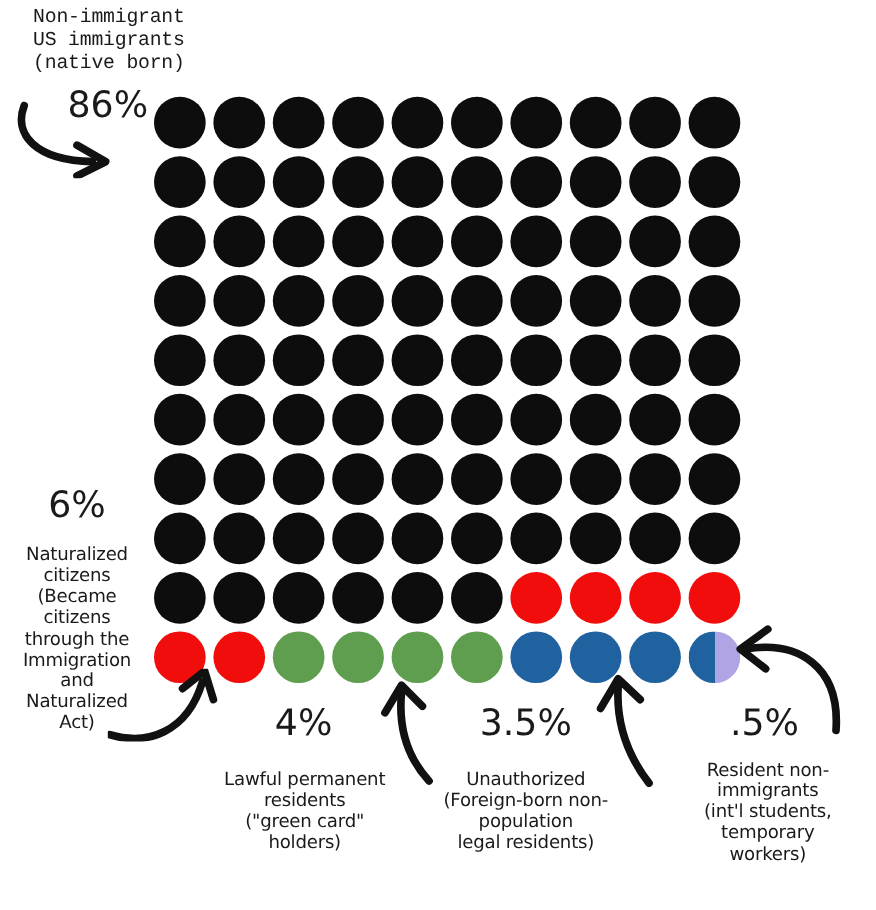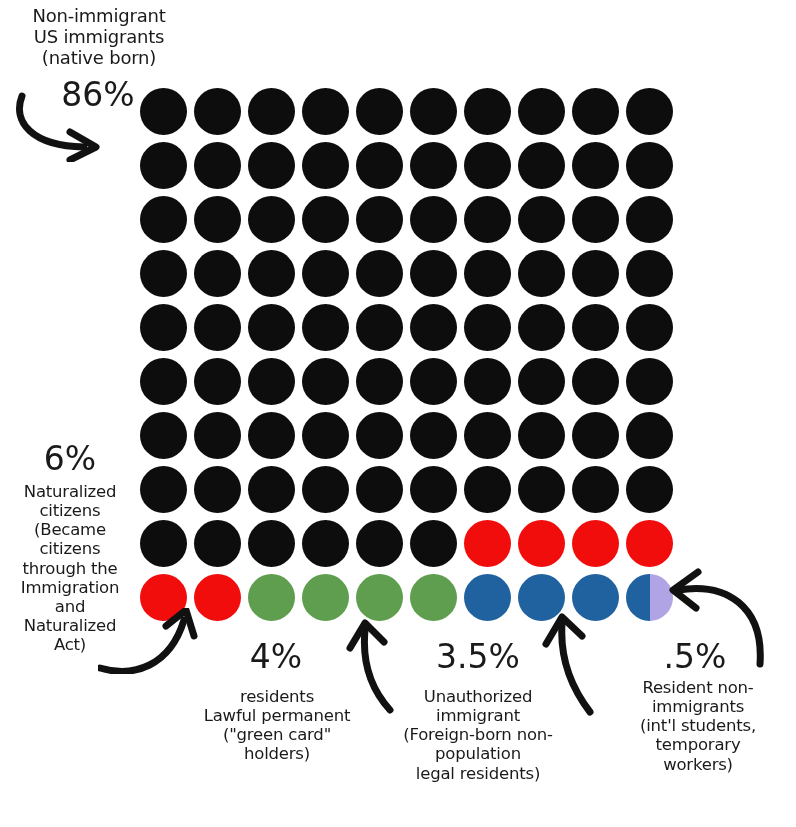--- a/index.html
+++ b/index.html
@@ -35,24 +35,25 @@
     line-height: 1.0;
     color: #1a1a1a;
     font-weight: 400;
     letter-spacing: 0px;
   }
   .cap {
     font-size: 17.5px;
   }
   .cap-sm {
     font-size: 16.5px;
-  }
-
-  
-  #lbl-native-title { left: 4px;  top: 6px;   width: 190px; font-size: 18px; }
+    margin-top: 12px;
+  }
+
+  
+  #lbl-native-title { left: 4px;  top: 6px;   width: 190px; font-size: 18px; font-family: Liberation Mono, monospace; }
   #pct-native       { left: 28px; top: 78px;  width: 140px; }
 
   
   #pct-naturalized  { left: 6px;  top: 442px; width: 128px; }
   #lbl-naturalized  { left: 2px;  top: 482px; width: 136px; }
 
   
   #pct-lpr          { left: 202px; top: 640px; width: 148px; }
   #lbl-lpr          { left: 184px; top: 687px; width: 186px; }
 
@@ -124,30 +125,29 @@
     <div>citizens</div>
     <div>through the</div>
     <div>Immigration</div>
     <div>and</div>
     <div>Naturalized</div>
     <div>Act)</div>
   </div>
 
   <div class="pct" id="pct-lpr">4%</div>
   <div class="txt cap-sm" id="lbl-lpr">
+    <div>Lawful permanent</div>
     <div>residents</div>
-    <div>Lawful permanent</div>
     <div>("green card"</div>
     <div>holders)</div>
   </div>
 
   <div class="pct" id="pct-unauth">3.5%</div>
   <div class="txt cap-sm" id="lbl-unauth">
     <div>Unauthorized</div>
-    <div>immigrant</div>
     <div>(Foreign-born non-</div>
     <div>population</div>
     <div>legal residents)</div>
   </div>
 
   <div class="pct" id="pct-nonimm">.5%</div>
   <div class="txt cap-sm" id="lbl-nonimm">
     <div>Resident non-</div>
     <div>immigrants</div>
     <div>(int'l students,</div>

